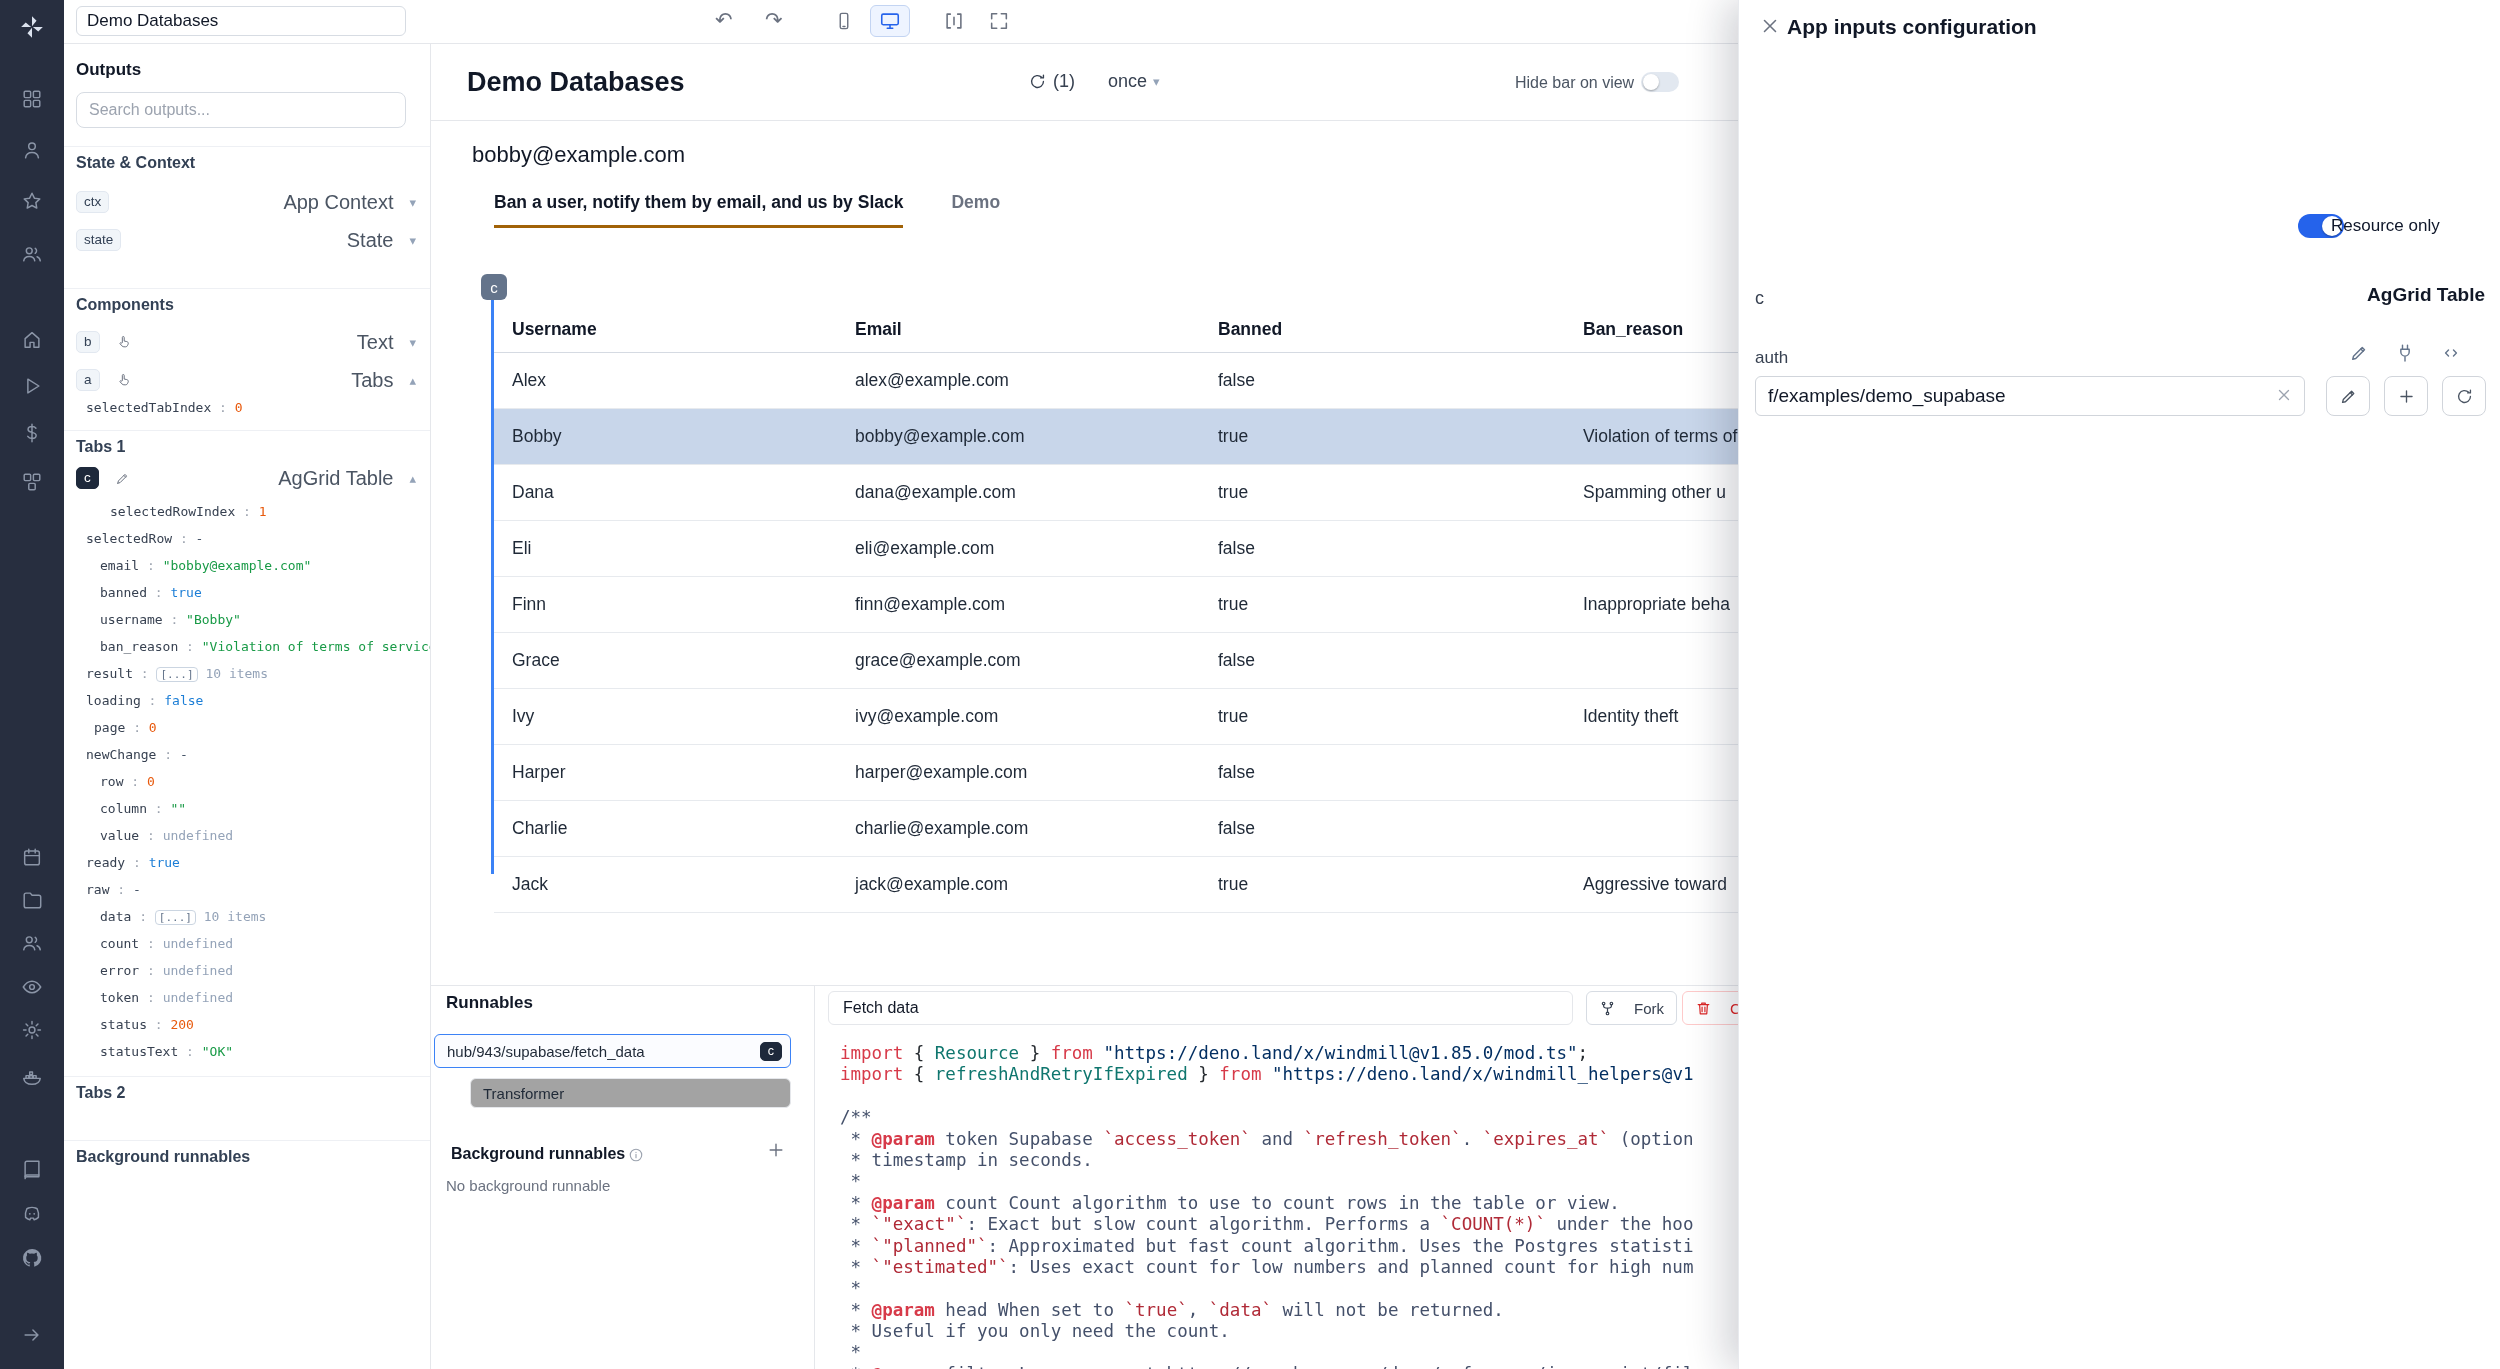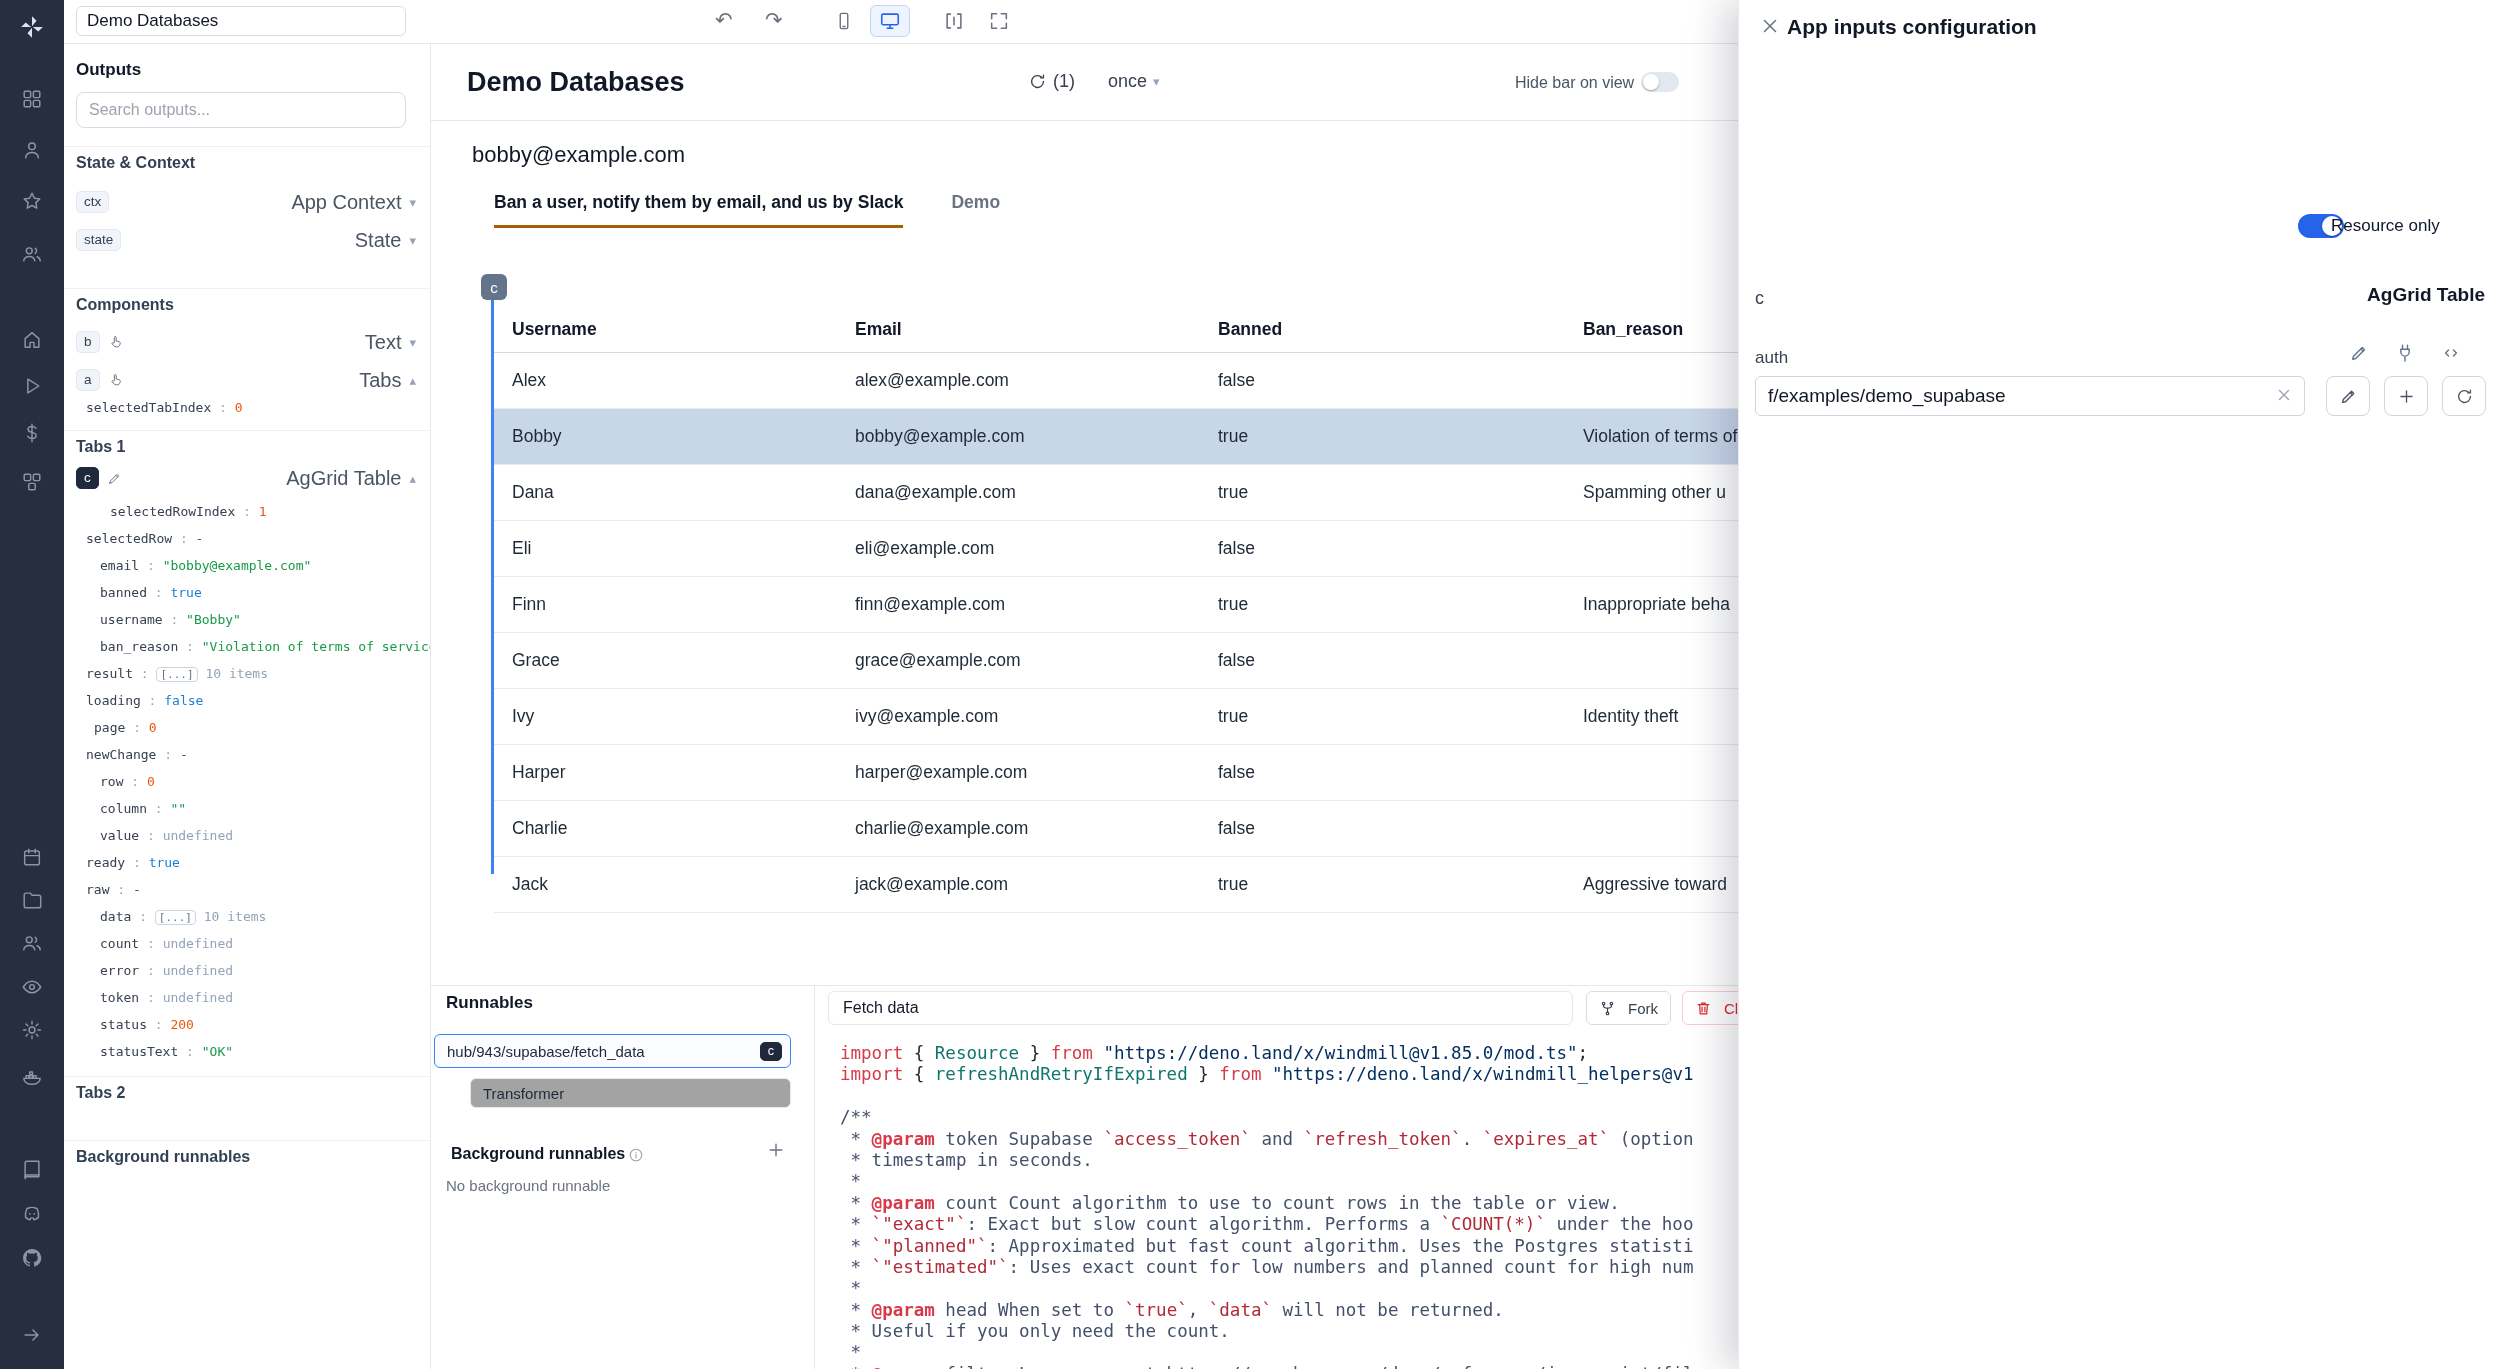--- a/index.html
+++ b/index.html
@@ -26,21 +26,21 @@
   
   .outputs{position:absolute;left:64px;top:43px;width:366px;height:1326px;background:#fff;
            border-right:1px solid #e5e7eb;z-index:5}
   .ptitle{position:absolute;left:12px;font-size:17px;font-weight:700;color:#111827}
   .psection{position:absolute;left:12px;font-size:16px;font-weight:600;color:#334155}
   .sep{position:absolute;left:0;width:366px;border-top:1px solid #eef0f4}
   .searchbox{position:absolute;left:12px;top:49px;width:330px;height:36px;border:1px solid #d7dce3;
              border-radius:8px;padding:0 12px;font-size:16px;color:#111827;box-sizing:border-box;
              font-family:"Liberation Sans",sans-serif}
   .searchbox::placeholder{color:#9ca3af}
-  .orow{position:absolute;left:12px;right:14px;height:28px;display:flex;align-items:center;gap:8px;cursor:pointer}
+  .orow{position:absolute;left:12px;right:14px;height:28px;display:flex;align-items:center;gap:16px;cursor:pointer}
   .chip{background:#f1f5f9;border:1px solid #e2e8f0;color:#334155;font-size:13.5px;border-radius:5px;
         padding:2px 7px;line-height:1.2;white-space:nowrap}
   .chip.dark{background:#1e293b;border-color:#1e293b;color:#fff}
   .chip.small{font-size:12.5px;padding:1px 7px}
   .spacer{flex:1}
   .rowlabel{font-size:20px;color:#4b5563}
   .chev{color:#94a3b8;font-size:13px}
   .rowic{display:flex}
   .tindex{position:absolute;left:22px;top:357px;font-family:"DejaVu Sans Mono",monospace;font-size:13px;white-space:nowrap}
   .tk{color:#374151}.tc{color:#9ca3af}
@@ -89,21 +89,21 @@
   .runlabel{font-size:15px;color:#1f2937;flex:1;white-space:nowrap;overflow:hidden}
   .bgtitle{position:absolute;left:21px;top:159px;font-size:16px;font-weight:600;color:#111827}
   .bgempty{position:absolute;left:16px;top:191px;font-size:15px;color:#6b7280}
   .plusbtn{position:absolute;left:330px;top:153px;background:none;border:none;cursor:pointer;display:flex}
 
   .edpanel{position:absolute;left:815px;top:985px;width:1685px;height:384px;background:#fff;
            border-top:1px solid #e5e7eb;box-sizing:border-box;overflow:hidden}
   .edname{position:absolute;left:13px;top:5px;width:745px;height:34px;border:1px solid #e5e7eb;border-radius:6px;
           display:flex;align-items:center;padding-left:14px;font-size:16px;color:#111827;box-sizing:border-box}
   .edbtn{position:absolute;top:5px;height:34px;border:1px solid #d7dce3;border-radius:6px;background:#fff;
-         display:flex;align-items:center;gap:12px;padding:0 12px;font-size:15px;color:#374151;cursor:pointer}
+         display:flex;align-items:center;gap:18px;padding:0 12px;font-size:15px;color:#374151;cursor:pointer}
   .edbtn.danger{border-color:#fecaca;color:#dc2626}
   .codebox{position:absolute;left:25px;top:57px;font-family:"DejaVu Sans Mono",monospace;font-size:17.5px;
            line-height:21.4px;color:#24292e}
   .code-line{white-space:pre;height:21.4px}
   .tok-k{color:#d73a49}.tok-t{color:#0f766e}.tok-s{color:#032f62}.tok-p{color:#24292e}
   .tok-c{color:#44506a}.tok-a{color:#d73a49;font-weight:600}.tok-b{color:#b02a37}
 
   
   .drawer{position:absolute;left:1738px;top:0;width:762px;height:1369px;background:#fff;z-index:50;
           box-shadow:-14px 0 36px rgba(15,23,42,.18);border-left:1px solid #e8eaee}

